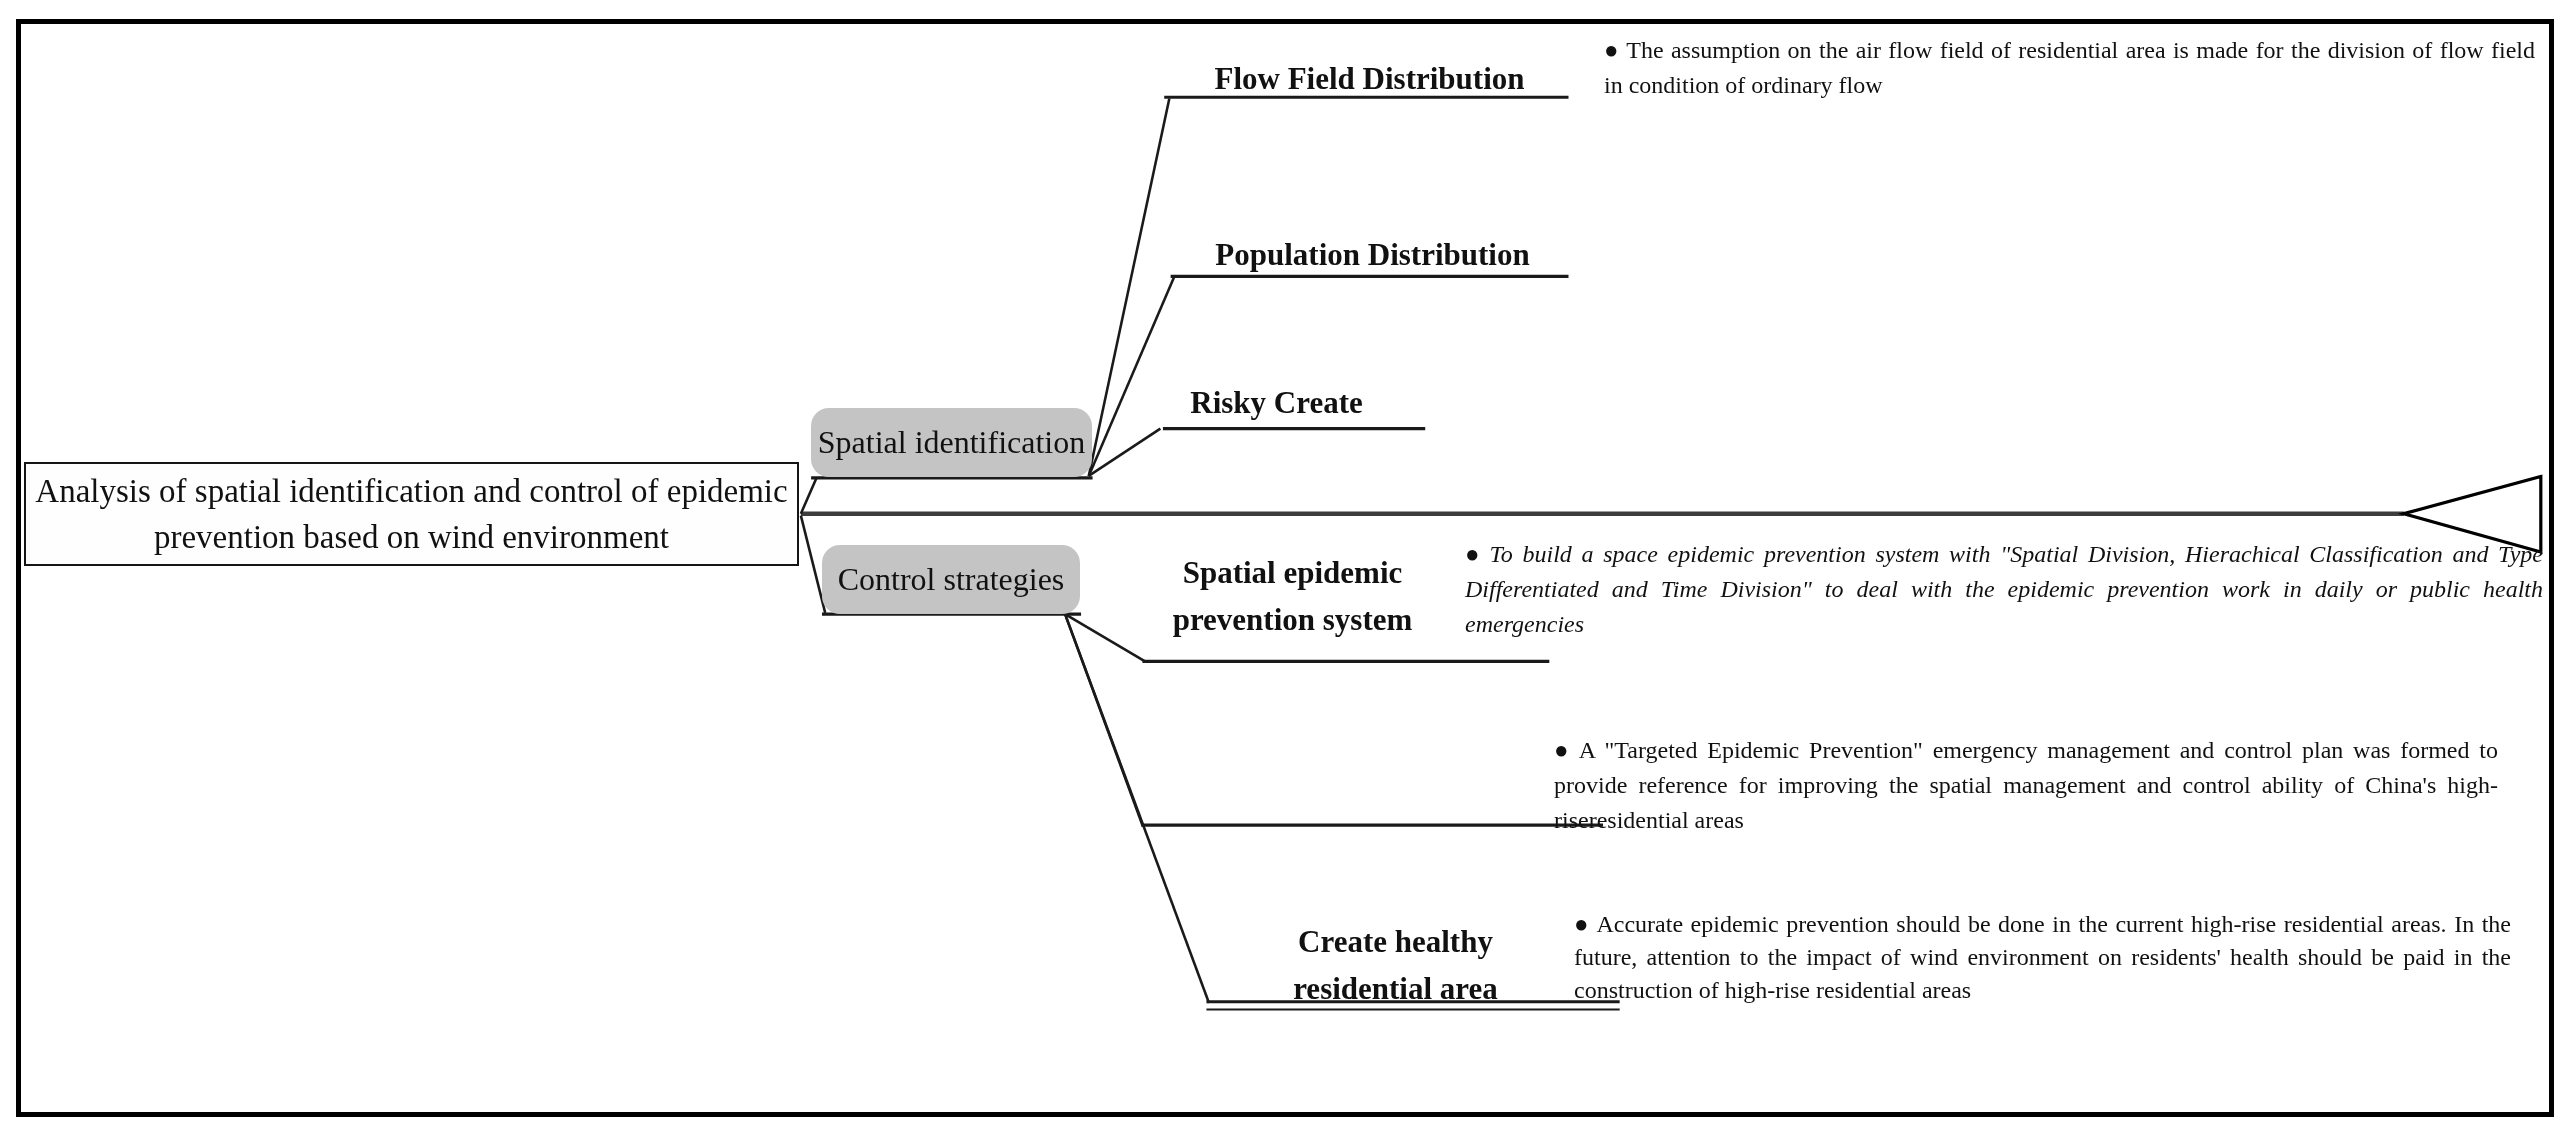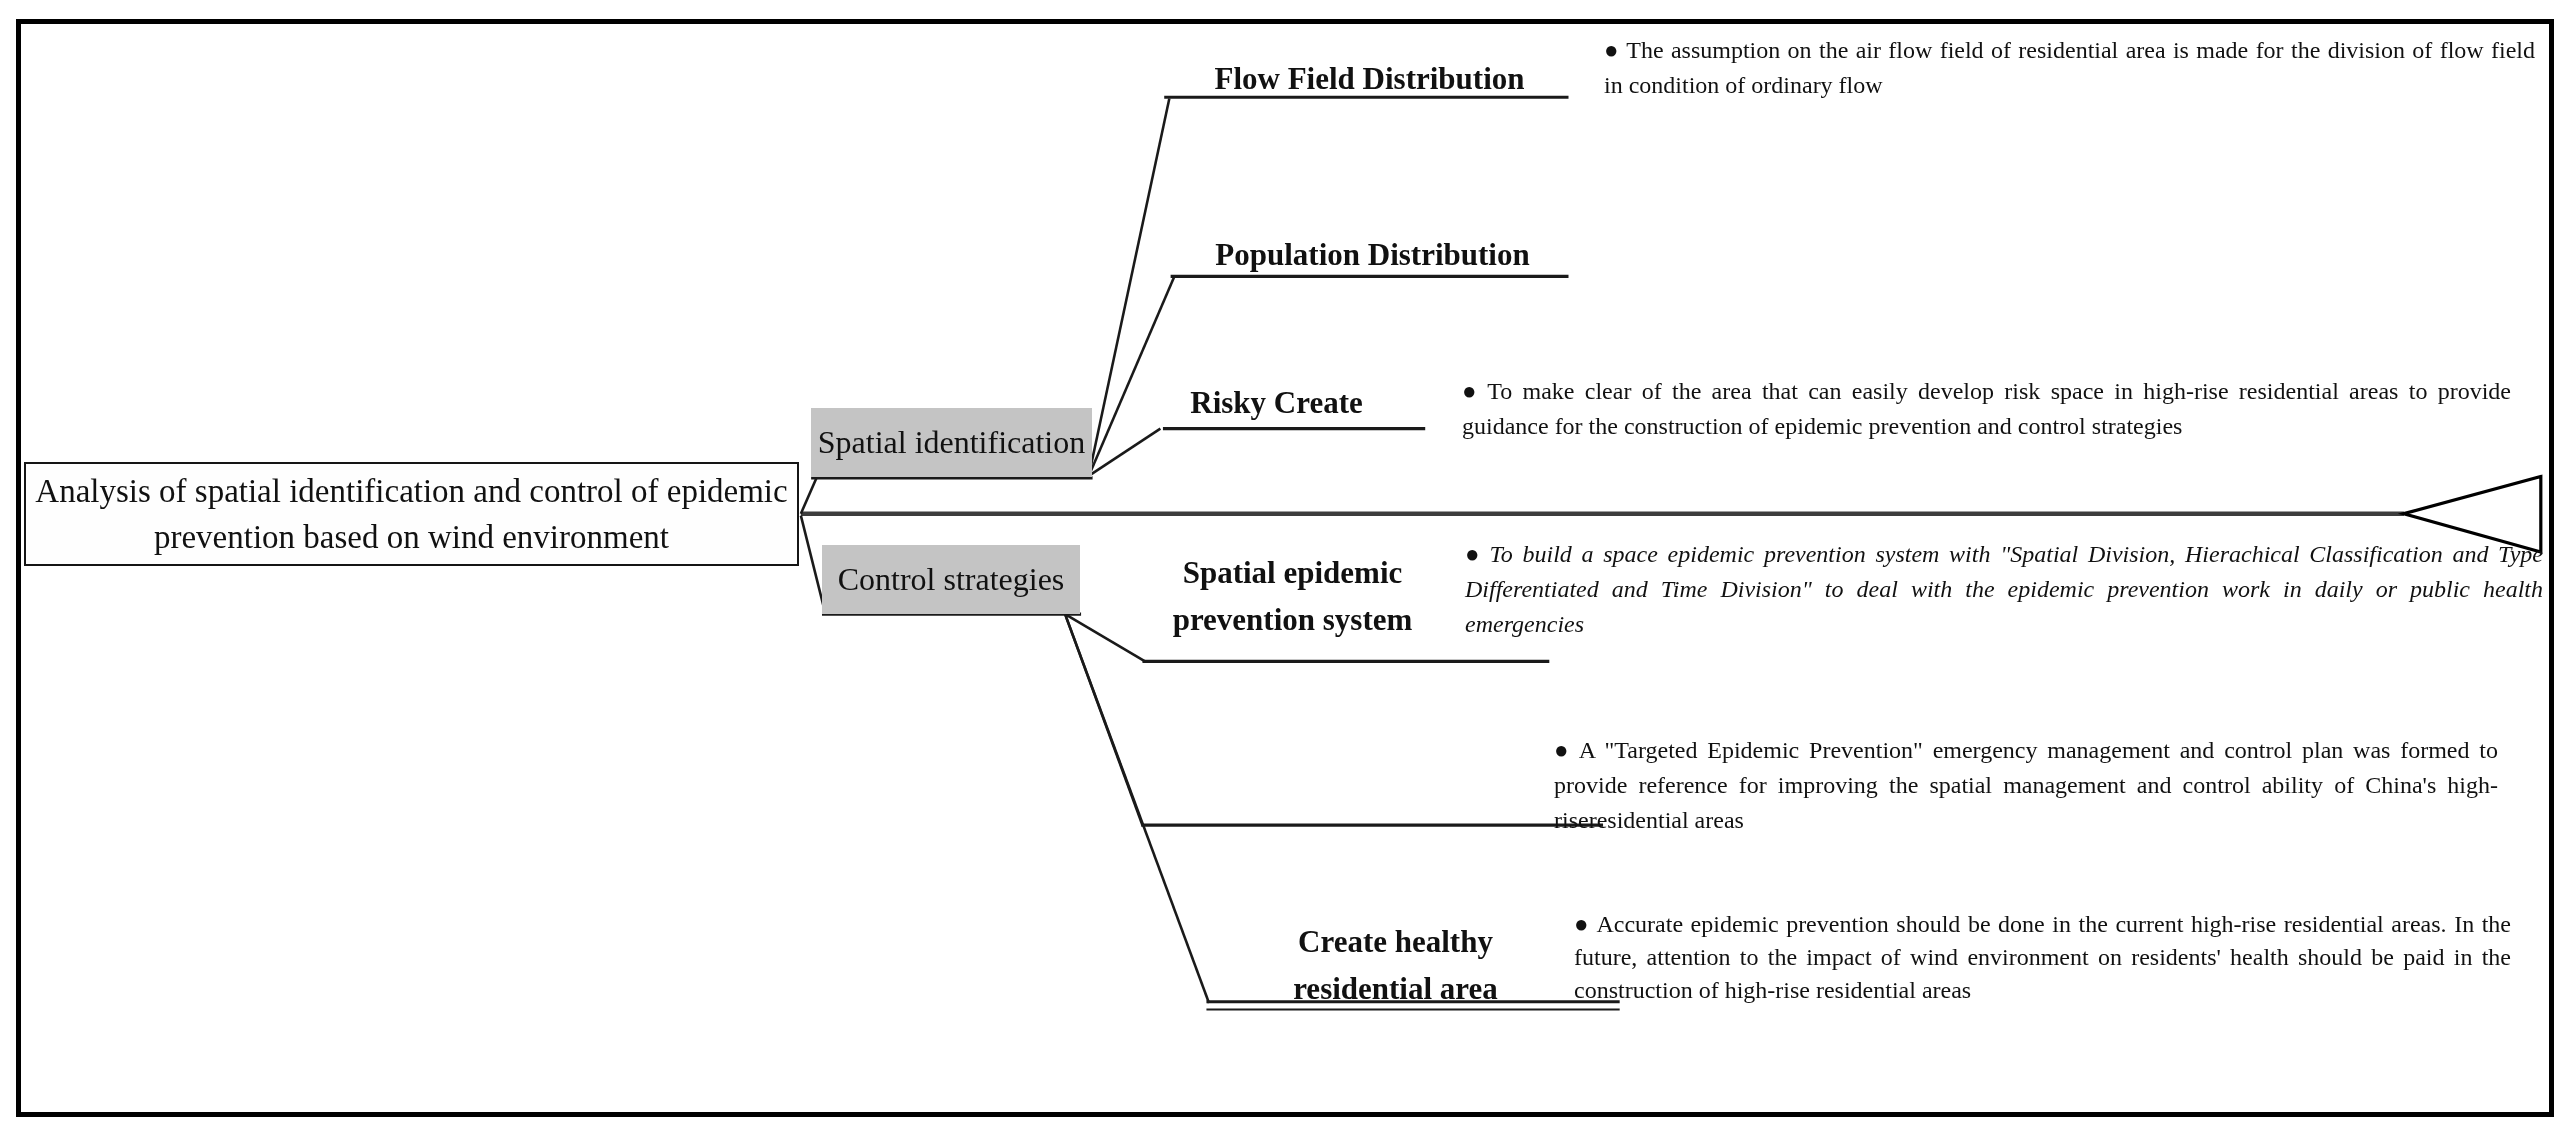--- a/index.html
+++ b/index.html
@@ -13,21 +13,21 @@
     border:5.8px solid #000;box-sizing:border-box;background:#fff;
   }
   .rootbox{
     position:absolute;left:24px;top:462px;width:775px;height:104px;
     border:2.6px solid #151515;box-sizing:border-box;background:#fefefe;
     display:flex;align-items:center;justify-content:center;text-align:center;
     font-size:33px;line-height:1.4;padding:8px 9px;
   }
   .glabel{
     position:absolute;background:#c4c4c4;display:flex;align-items:center;
-    justify-content:center;font-size:32px;text-align:center;line-height:1.1;
+    justify-content:center;font-size:32px;text-align:center;line-height:1.1;border-radius:18px;
   }
   .clabel{
     position:absolute;font-size:31px;text-align:center;line-height:1.5;font-weight:bold;
   }
   .desc{
     position:absolute;font-size:24px;line-height:1.45;text-align:justify;
   }
   .desc .bullet{margin-right:6.4px;}
   svg.overlay{position:absolute;left:0;top:0;pointer-events:none;}
 </style>
@@ -92,23 +92,20 @@
   <div class="clabel" style="left:1142px;top:550px;width:301px;">
     <span>Spatial epidemic prevention system</span>
   </div>
   <div class="clabel" style="left:1258px;top:919px;width:275px;">
     <span>Create healthy residential area</span>
   </div>
 
   <div class="desc" style="left:1604px;top:33px;width:931px;">
     <span class="bullet">●</span><span>The assumption on the air flow field of residential area is made for the division of flow field in condition of ordinary flow</span>
   </div>
-  <div class="desc" style="left:1462px;top:374px;width:1049px;">
-    <span class="bullet">●</span><span>To make clear of the area that can easily develop risk space in high-rise residential areas to provide guidance for the construction of epidemic prevention and control strategies</span>
-  </div>
   <div class="desc" style="left:1465px;top:537px;width:1078px;font-style:italic;">
     <span class="bullet">●</span><span>To build a space epidemic prevention system with "Spatial Division, Hierachical Classification and Type Differentiated and Time Division" to deal with the epidemic prevention work in daily or public health emergencies</span>
   </div>
   <div class="desc" style="left:1554px;top:733px;width:944px;">
     <span class="bullet">●</span><span>A "Targeted Epidemic Prevention" emergency management and control plan was formed to provide reference for improving the spatial management and control ability of China's high-riseresidential areas</span>
   </div>
   <div class="desc" style="left:1574px;top:908px;width:937px;line-height:1.38;">
     <span class="bullet">●</span><span>Accurate epidemic prevention should be done in the current  high-rise residential areas. In the future, attention to the impact of wind environment on residents' health should be paid in the construction of high-rise residential areas</span>
   </div>
 

